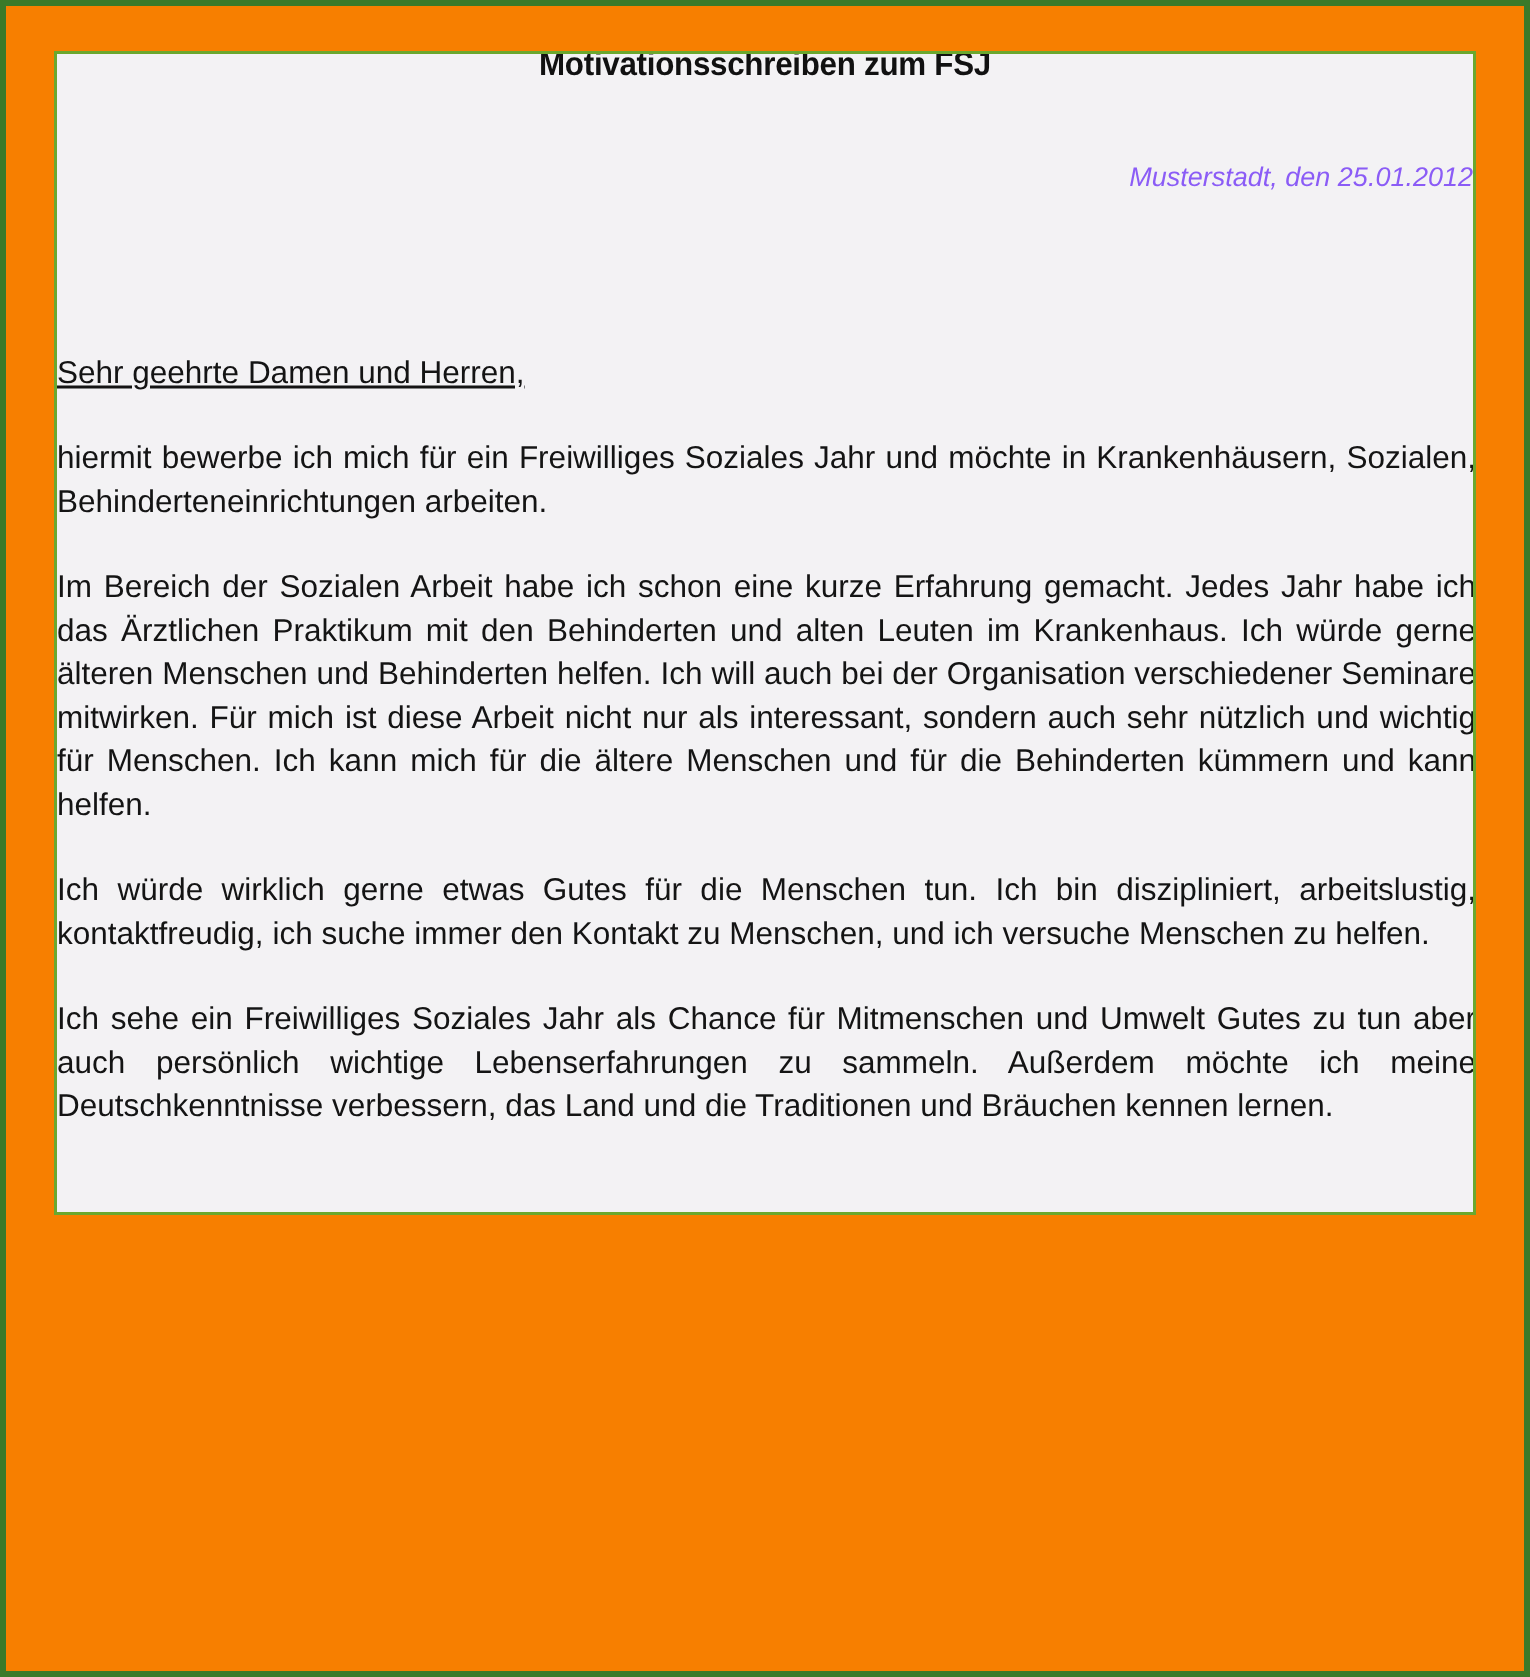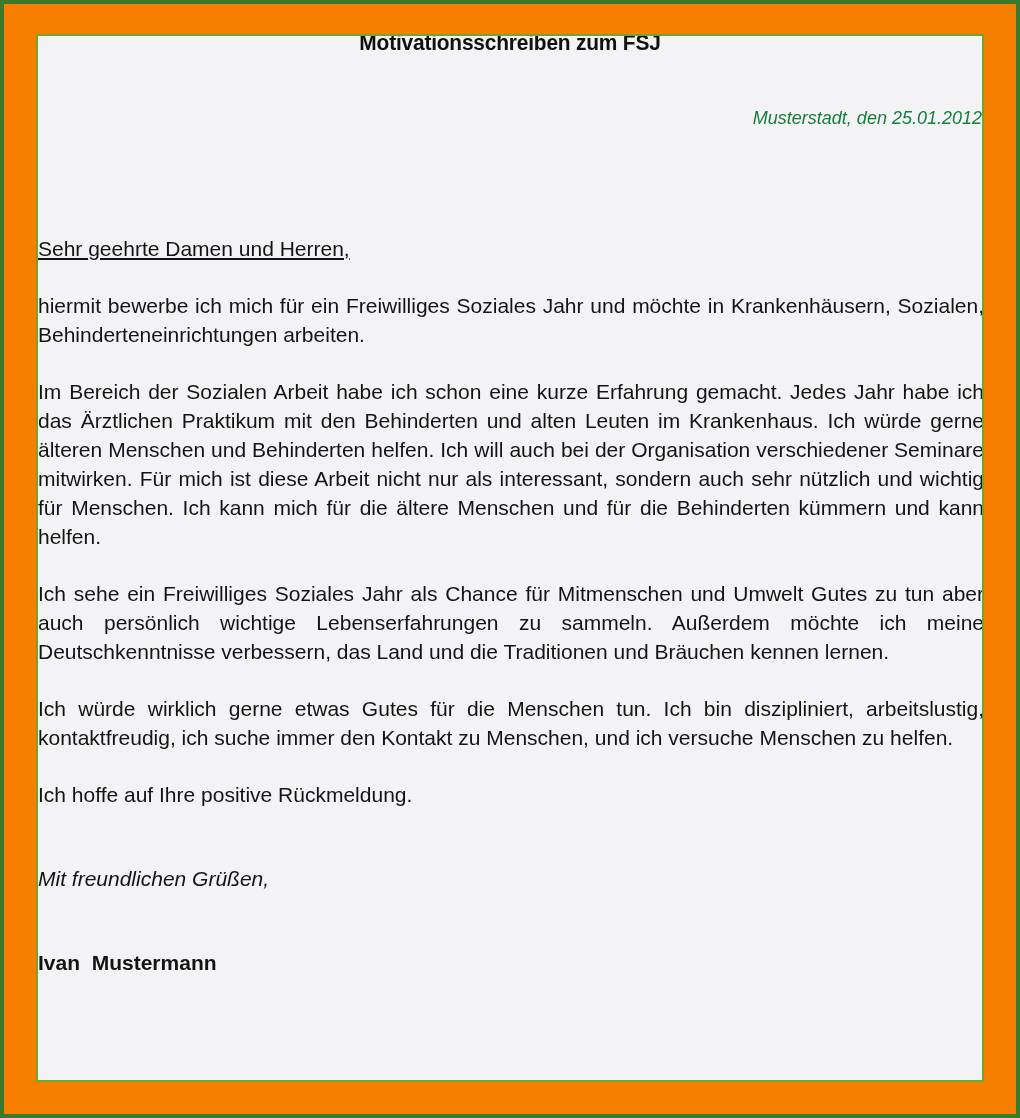--- a/index.html
+++ b/index.html
@@ -6,30 +6,30 @@
   body {
     width:1020px; height:1118px; position:relative; overflow:hidden;
     background:#f77f00;
     font-family:"Liberation Sans", sans-serif;
   }
   .outer-green {
     position:absolute; left:0; top:0; width:1020px; height:1118px;
     box-sizing:border-box; border:4px solid #3a7a2a; pointer-events:none;
   }
   .page {
-    position:absolute; left:36px; top:34px; width:948px; height:1048px;
+    position:absolute; left:36px; top:34px; width:948px; height:776px;
     background:#f3f2f4; border:2px solid #6ba82e; box-sizing:border-box; overflow:hidden;
   }
   .title {
     position:absolute; left:0; right:0; top:-6px; text-align:center;
     font-weight:bold; font-size:22px; color:#111; letter-spacing:-0.2px;
     transform:scaleX(0.95);
   }
   .dateline {
-    position:absolute; right:0px; top:72px; font-style:italic; font-size:18px; color:#15803d;
+    position:absolute; right:0px; top:72px; font-style:italic; font-size:18px; color:#8b5cf6;
   }
   .body-text {
     position:absolute; left:0; top:198px; width:946px;
     font-size:21px; line-height:29px; color:#141414;
   }
   .body-text p { margin:0; text-align:justify; }
   .salutation { text-decoration:underline; margin-bottom:28px !important; }
   .para { margin-bottom:28px !important; }
   .last-line { text-align-last:left; }
   .closing { margin-top:55px !important;font-style:italic; }
@@ -41,19 +41,18 @@
 <div class="outer-green"></div>
 
 <div class="page">
   <div class="title">Motivationsschreiben zum FSJ</div>
   <div class="dateline">Musterstadt, den 25.01.2012</div>
 
   <div class="body-text">
     <p class="salutation">Sehr geehrte Damen und Herren,</p>
     <p class="para last-line">hiermit bewerbe ich mich für ein Freiwilliges Soziales Jahr und möchte in Krankenhäusern, Sozialen, Behinderteneinrichtungen arbeiten.</p>
     <p class="para last-line">Im Bereich der Sozialen Arbeit habe ich schon eine kurze Erfahrung gemacht. Jedes Jahr habe ich das Ärztlichen Praktikum mit den Behinderten und alten Leuten im Krankenhaus. Ich würde gerne älteren Menschen und Behinderten helfen. Ich will auch bei der Organisation verschiedener Seminare mitwirken. Für mich ist diese Arbeit nicht nur als interessant, sondern auch sehr nützlich und wichtig für Menschen. Ich kann mich für die ältere Menschen und für die Behinderten kümmern und kann helfen.</p>
+    <p class="para last-line">Ich würde wirklich gerne etwas Gutes für die Menschen tun. Ich bin diszipliniert, arbeitslustig, kontaktfreudig, ich suche immer den Kontakt zu Menschen, und ich versuche Menschen zu helfen.</p>
     <p class="para last-line">Ich sehe ein Freiwilliges Soziales Jahr als Chance  für Mitmenschen und Umwelt Gutes zu tun aber auch persönlich wichtige Lebenserfahrungen zu sammeln. Außerdem möchte ich meine Deutschkenntnisse verbessern, das Land und die Traditionen und Bräuchen kennen lernen.</p>
-    <p class="para last-line">Ich würde wirklich gerne etwas Gutes für die Menschen tun. Ich bin diszipliniert, arbeitslustig, kontaktfreudig, ich suche immer den Kontakt zu Menschen, und ich versuche Menschen zu helfen.</p>
-    <p class="last-line">Ich hoffe auf Ihre positive Rückmeldung.</p>
     <p class="closing">Mit freundlichen Grüßen,</p>
     <p class="signature" style="white-space:pre;">Ivan  Mustermann</p>
   </div>
 </div>
 
 </body></html>

